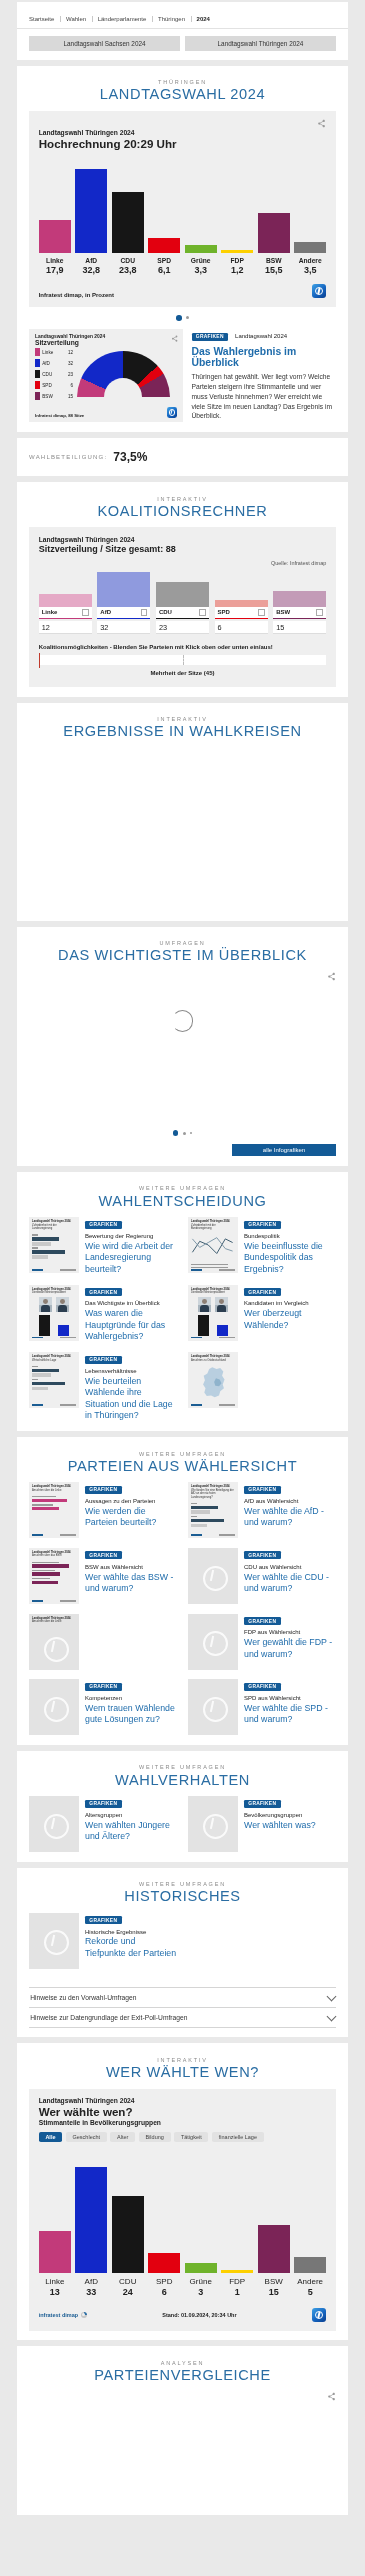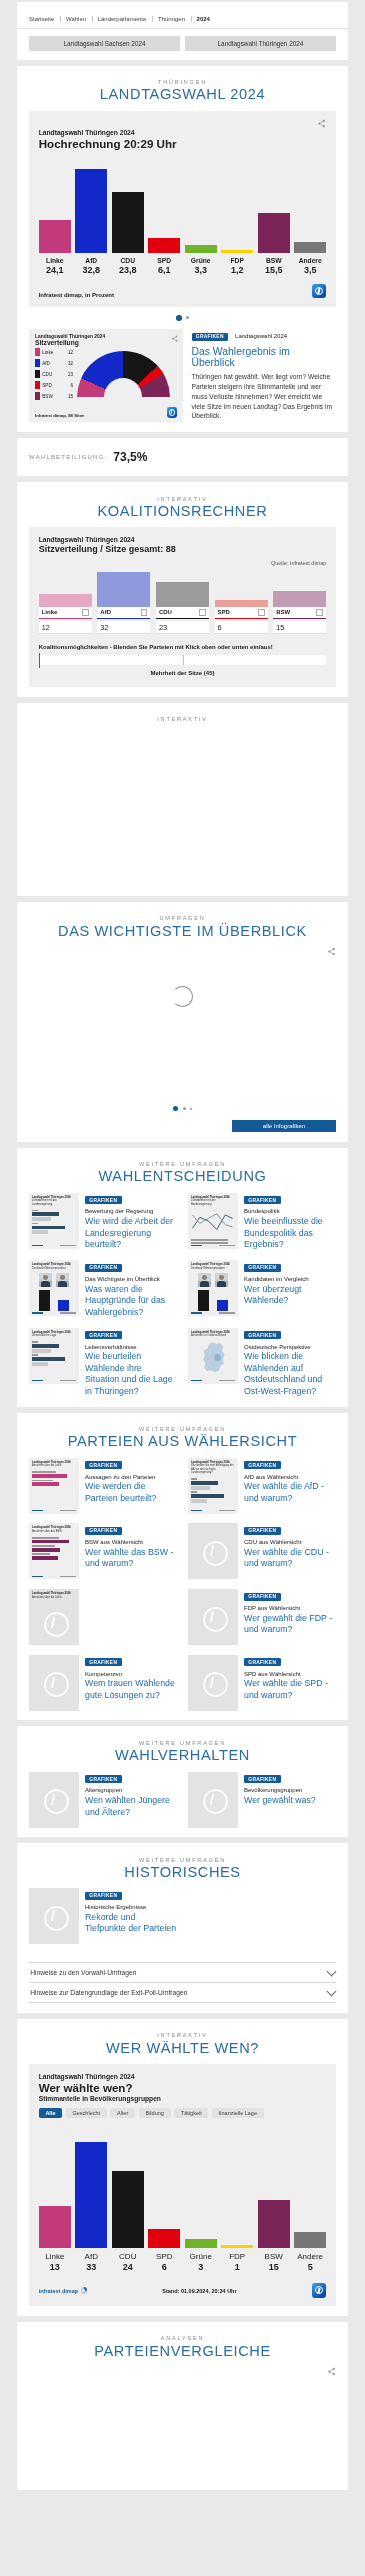--- a/index.html
+++ b/index.html
@@ -65,21 +65,21 @@
   .halfdonut .disc{width:93px;height:93px;border-radius:50%;}
   .halfdonut .hole{position:absolute;left:50%;bottom:-19px;width:38px;height:38px;margin-left:-19px;border-radius:50%;background:#efefef;}
   .seatfoot{display:flex;justify-content:space-between;align-items:flex-end;margin-top:3.7px;}
   .seatfoot .note{font-size:4.3px;}
   .ts-logo.tiny{width:10.4px;height:10.4px;border-radius:2.4px;}
   .ts-logo.tiny::before{left:2.1px;top:2.1px;width:4.3px;height:4.3px;border-width:0.9px;}
   .ts-logo.tiny::after{left:4.3px;top:3px;width:1.2px;height:3.7px;}
   .ovtext{flex:1;}
   .badge{display:inline-block;background:#135a96;color:#fff;font-size:4.9px;font-weight:bold;letter-spacing:0.3px;padding:1.5px 4.3px;border-radius:1.2px;}
   .badge-kicker{font-size:6px;color:#222;margin-left:4.3px;}
-  .ovhead{font-size:10.4px;color:#1f6cab;margin:4.9px 0 4.9px;font-weight:400;cursor:pointer;}
+  .ovhead{font-size:10.4px;color:#1f6cab;margin:4.9px 0 4.9px;font-weight:700;cursor:pointer;}
   .ovpara{font-size:6.7px;line-height:1.45;color:#333;}
   
   .betrow{display:flex;align-items:center;gap:6px;padding:2.4px 0;}
   .betlabel{font-size:6px;letter-spacing:1.2px;color:#8a8a8a;}
   .betval{font-size:12px;font-weight:bold;color:#222;}
   
   .quelle{font-size:5.5px;color:#555;text-align:right;margin:2.4px 0 6px;}
   .kbars{display:flex;gap:5.5px;align-items:flex-end;}
   .kcol{flex:1;display:flex;flex-direction:column;justify-content:flex-end;}
   .klabel{background:#fff;display:flex;justify-content:space-between;align-items:center;padding:1.8px 3px;font-size:6px;font-weight:bold;}
@@ -165,21 +165,21 @@
     <div class="gcard">
       <div class="sharerow"><svg class="share-ic" viewBox="0 0 24 24">
             <path d="M18 16c-.8 0-1.5.3-2 .8l-7-4.1c.1-.2.1-.5.1-.7s0-.5-.1-.7l7-4.1c.5.5 1.2.8 2 .8 1.7 0 3-1.3 3-3s-1.3-3-3-3-3 1.3-3 3c0 .2 0 .5.1.7l-7 4.1c-.5-.5-1.2-.8-2-.8-1.7 0-3 1.3-3 3s1.3 3 3 3c.8 0 1.5-.3 2-.8l7 4.1c-.1.2-.1.4-.1.7 0 1.7 1.3 3 3 3s3-1.3 3-3-1.3-3-3-3z"></path>
           </svg></div>
       <div class="ctitle-sm">Landtagswahl Thüringen 2024</div>
       <div class="ctitle-lg">Hochrechnung 20:29 Uhr</div>
       <div class="barchart" id="chart-hochrechnung" style="height:119px">
           <div class="barcol">
             <div class="bar" style="height: 33px; background: rgb(194, 58, 122);"></div>
             <div class="blab" style="">Linke</div>
-            <div class="bval" style="">24,1</div>
+            <div class="bval" style="">17,9</div>
           </div>
           <div class="barcol">
             <div class="bar" style="height: 84px; background: rgb(18, 40, 200);"></div>
             <div class="blab" style="">AfD</div>
             <div class="bval" style="">32,8</div>
           </div>
           <div class="barcol">
             <div class="bar" style="height: 61px; background: rgb(22, 22, 22);"></div>
             <div class="blab" style="">CDU</div>
             <div class="bval" style="">23,8</div>
@@ -342,20 +342,21 @@
           <div class="majtick"></div>
           <div class="majmid"></div>
         </div>
         <div class="majlab">Mehrheit der Sitze (45)</div>
       </div>
     </div>
   </div>
 
   <div class="panel">
     <div class="kicker">INTERAKTIV</div>
+    <h1 class="sectitle">ERGEBNISSE IN WAHLKREISEN</h1>
     <div class="spacer" style="height:163px"></div>
   </div>
 
   <div class="panel">
     <div class="kicker">UMFRAGEN</div>
     <h1 class="sectitle">DAS WICHTIGSTE IM ÜBERBLICK</h1>
     <div class="sharerow"><svg class="share-ic" viewBox="0 0 24 24">
           <path d="M18 16c-.8 0-1.5.3-2 .8l-7-4.1c.1-.2.1-.5.1-.7s0-.5-.1-.7l7-4.1c.5.5 1.2.8 2 .8 1.7 0 3-1.3 3-3s-1.3-3-3-3-3 1.3-3 3c0 .2 0 .5.1.7l-7 4.1c-.5-.5-1.2-.8-2-.8-1.7 0-3 1.3-3 3s1.3 3 3 3c.8 0 1.5-.3 2-.8l7 4.1c-.1.2-.1.4-.1.7 0 1.7 1.3 3 3 3s3-1.3 3-3-1.3-3-3-3z"></path>
         </svg></div>
     <div class="spacer" style="height:29px"></div>
@@ -480,21 +481,20 @@
               <svg class="mapthumb" width="27" height="32" viewBox="0 0 44 52">
         <path d="M20 2l7 3 6-2 5 6-2 7 4 6-3 8 2 6-6 5-2 7-7 3-6-3-7 1-4-6 2-7-4-6 3-7-2-7 6-4 3-7z" fill="#b9cfe0"></path>
         <path d="M26 20l6 2 3 6-4 5-6-1-2-6z" fill="#8fb3cc"></path>
               </svg>
               <div class="th-foot">
       <i style="width:11px;background:#1b5d93"></i>
                 <i style="width:16px"></i>
               </div>
             </div>
           </div>
-          <div class="tcontent"><span class="badge">GRAFIKEN</span><div class="tc-kicker">Ostdeutsche Perspektive</div><div class="tc-head">Wie blicken die Wählenden auf Ostdeutschland und Ost-West-Fragen?</div></div>
         </article>
       </div>
   </div>
 
   <div class="panel">
     <div class="kicker">WEITERE UMFRAGEN</div>
     <h1 class="sectitle">PARTEIEN AUS WÄHLERSICHT</h1>
     <div class="tgrid" id="grid-parteien">
         <article class="teaser">
           <div class="thumb">
@@ -612,21 +612,21 @@
             </div>
           </div>
           <div class="tcontent"><span class="badge">GRAFIKEN</span><div class="tc-kicker">Altersgruppen</div><div class="tc-head">Wen wählten Jüngere und Ältere?</div></div>
         </article>
         <article class="teaser">
           <div class="thumb ph">
             <div>
               <div class="globe"></div>
             </div>
           </div>
-          <div class="tcontent"><span class="badge">GRAFIKEN</span><div class="tc-kicker">Bevölkerungsgruppen</div><div class="tc-head">Wer gewählt was?</div></div>
+          <div class="tcontent"><span class="badge">GRAFIKEN</span><div class="tc-kicker">Bevölkerungsgruppen</div><div class="tc-head">Wer wählten was?</div></div>
         </article>
       </div>
   </div>
 
   <div class="panel">
     <div class="kicker">WEITERE UMFRAGEN</div>
     <h1 class="sectitle">HISTORISCHES</h1>
     <div class="tgrid" id="grid-historisches">
         <article class="teaser">
           <div class="thumb ph">

